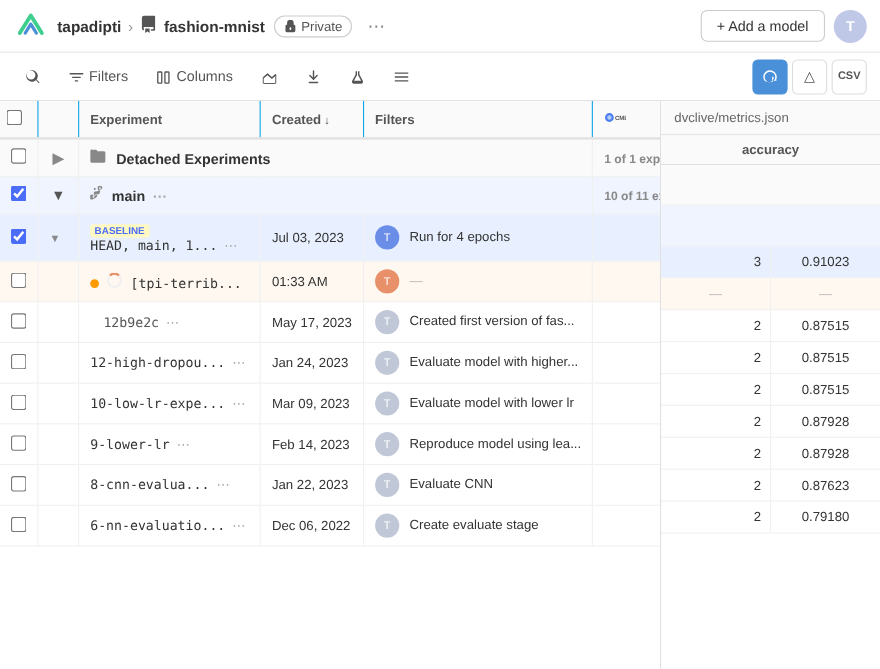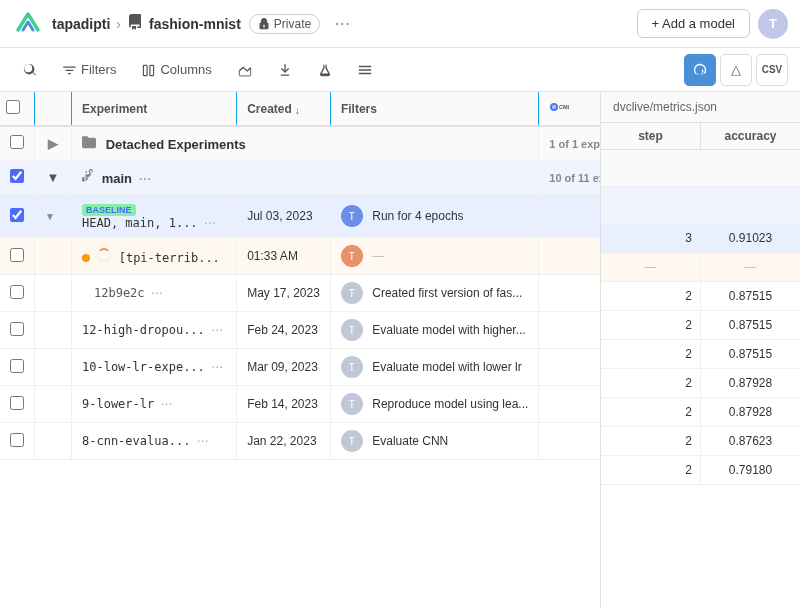--- a/index.html
+++ b/index.html
@@ -50,21 +50,21 @@
     .row-baseline { background: #e8f0ff; }
     .row-loading { background: #fff8f0; }
     .row-normal { background: #fff; }
     
     
     .section-row td { padding: 8px 10px; font-weight: 600; font-size: 13px; }
     
     .expand-icon { display: inline-flex; align-items: center; justify-content: center; width: 16px; height: 16px; cursor: pointer; color: #888; }
     .branch-icon { display: inline-flex; align-items: center; color: #888; margin-right: 4px; }
     
-    .badge-baseline { display: inline-block; font-size: 9px; font-weight: 700; color: #4a6cf7; background: #86efac; padding: 1px 4px; border-radius: 3px; margin-right: 4px; }
+    .badge-baseline { display: inline-block; font-size: 9px; font-weight: 700; color: #4a6cf7; background: #fef9c3; padding: 1px 4px; border-radius: 3px; margin-right: 4px; }
     
     .commit-id { color: #555; font-family: monospace; margin-left: 12px; }
     .experiment-name { font-family: monospace; font-size: 12px; }
     
     .avatar { width: 22px; height: 22px; border-radius: 50%; background: #c0c8d8; display: inline-flex; align-items: center; justify-content: center; color: #fff; font-size: 10px; }
     .avatar-orange { background: #e8906a; }
     .avatar-blue { background: #6a8de8; }
     
     .status-dot { width: 8px; height: 8px; border-radius: 50%; display: inline-block; background: #f90; }
     .loading-spinner { display: inline-block; width: 14px; height: 14px; border: 2px solid #f0f0f0; border-top: 2px solid #e8906a; border-radius: 50%; animation: spin 1s linear infinite; }
@@ -297,21 +297,21 @@
           <td></td>
         </tr>
 
         <tr class="row-normal">
           <td class="td-checkbox"><input type="checkbox" style=""></td>
           <td></td>
           <td>
             <span class="experiment-name">12-high-dropou...</span>
             <span class="more-dots">⋯</span>
           </td>
-          <td>Feb 24, 2023</td>
+          <td>Jan 24, 2023</td>
           <td>
             <span class="avatar">T</span>
             <span style="margin-left:6px;">Evaluate model with higher...</span>
           </td>
           <td></td>
         </tr>
 
 
         <tr class="row-normal">
           <td class="td-checkbox"><input type="checkbox" style=""></td>
@@ -351,30 +351,43 @@
             <span class="more-dots">⋯</span>
           </td>
           <td>Jan 22, 2023</td>
           <td>
             <span class="avatar">T</span>
             <span style="margin-left:6px;">Evaluate CNN</span>
           </td>
           <td></td>
         </tr>
 
+        <tr class="row-normal">
+          <td class="td-checkbox"><input type="checkbox" style=""></td>
+          <td></td>
+          <td>
+            <span class="experiment-name">6-nn-evaluatio...</span>
+            <span class="more-dots">⋯</span>
+          </td>
+          <td>Dec 06, 2022</td>
+          <td>
+            <span class="avatar">T</span>
+            <span style="margin-left:6px;">Create evaluate stage</span>
+          </td>
+          <td></td>
+        </tr>
       </tbody>
     </table>
   </div>
 
   <div class="right-panel">
     <div class="right-panel-header">
       <span>dvclive/metrics.json</span>
     </div>
     <div class="right-panel-cols">
-      <div class="right-panel-col">step</div>
       <div class="right-panel-col">accuracy</div>
     </div>
 
     <div class="right-data-row" style="height:37px; background:#fafafa;"></div>
 
     <div class="right-data-row" style="height:37px; background:#f0f4ff;"></div>
 
     <div class="right-data-row" style="background:#e8f0ff;">
       <div class="right-data-cell">3</div>
       <div class="right-data-cell">0.91023</div>

